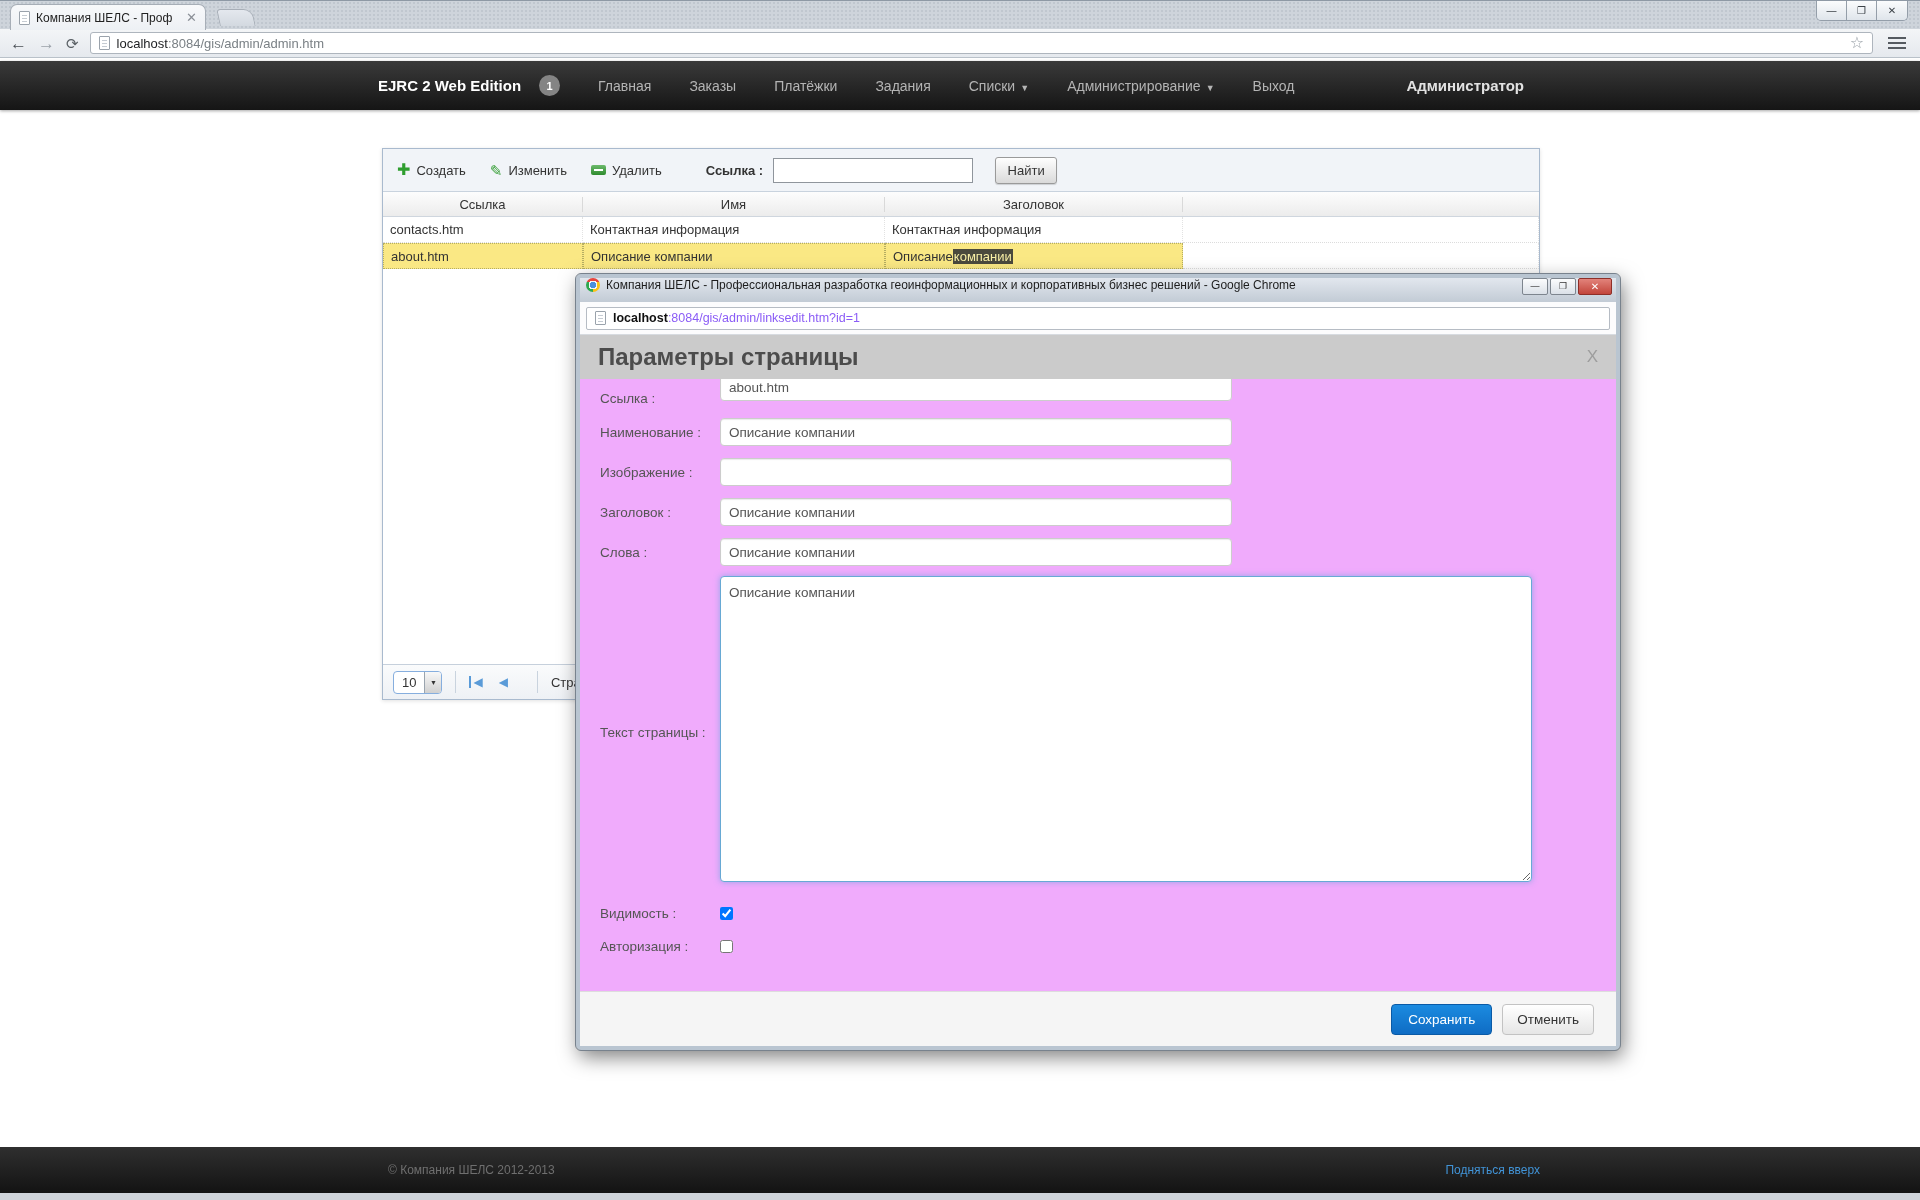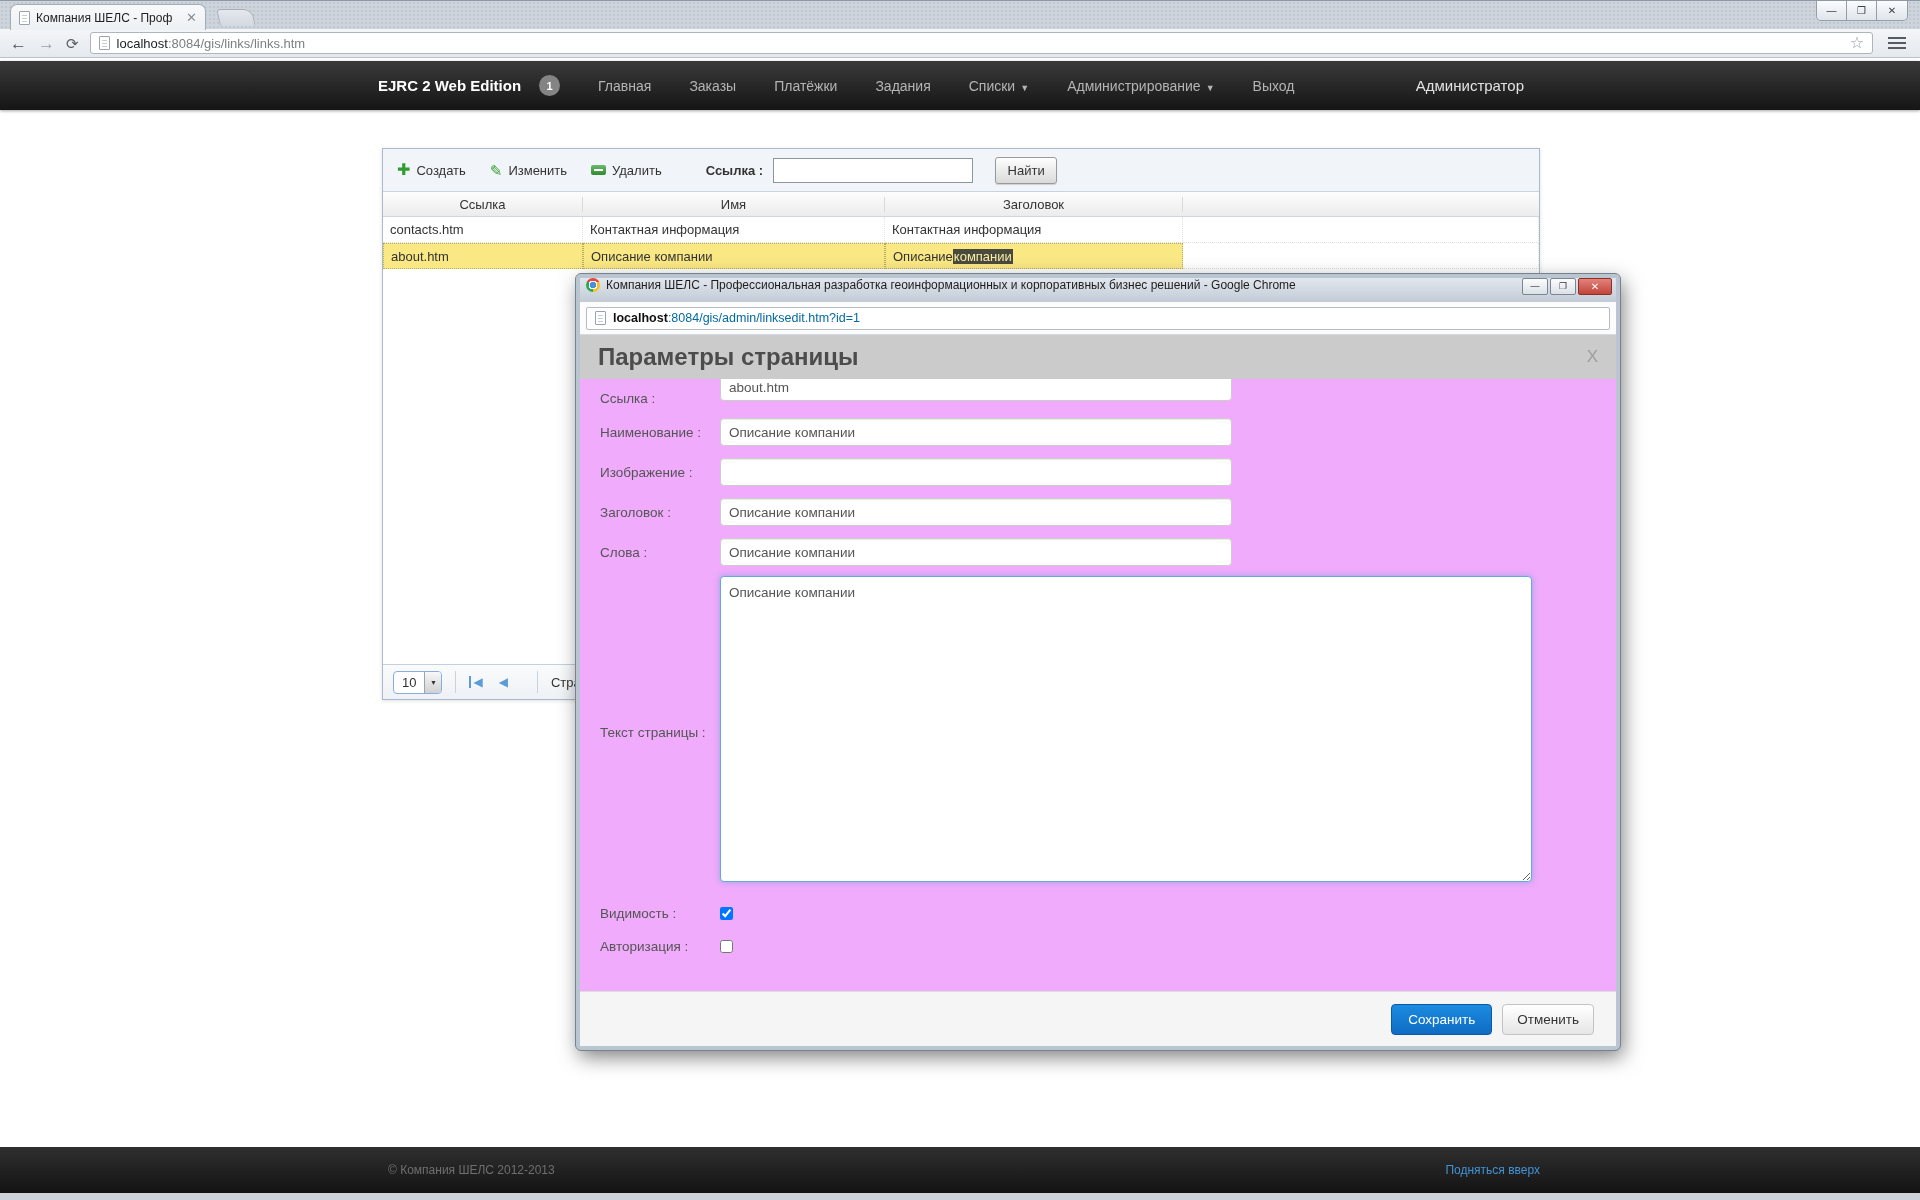--- a/index.html
+++ b/index.html
@@ -45,21 +45,21 @@
 
   
   .navbar { position:absolute; top:61px; left:0; right:0; height:49px;
     background:linear-gradient(#3a3a3a,#151515); display:flex; align-items:center;
     font-size:14px; color:#b4b4b4; box-shadow:0 1px 3px rgba(0,0,0,.35); }
   .brand { margin-left:378px; font-size:15px; font-weight:bold; color:#fff; }
   .nav-badge { margin-left:18px; width:21px; height:21px; border-radius:50%; background:#848484;
     color:#fff; font-size:11px; font-weight:bold; display:flex; align-items:center; justify-content:center; }
   .nav-item { margin-left:38px; cursor:default; white-space:nowrap; }
   .nav-caret { font-size:9px; margin-left:5px; color:#b4b4b4; }
-  .nav-user { margin-left:auto; margin-right:396px; font-size:15px; color:#e2e2e2; }
+  .nav-user { margin-left:auto; margin-right:396px; font-size:15px; color:#e2e2e2;font-weight:bold; }
 
   
   .panel { position:absolute; left:382px; top:148px; width:1158px; height:552px;
     background:#fff; border:1px solid #a9bace; box-shadow:0 1px 4px rgba(0,0,0,.12); }
   .panel-toolbar { height:43px; background:#f1f4f8; border-bottom:1px solid #c9d3de;
     display:flex; align-items:center; padding-left:14px; font-size:13px; color:#333; }
   .tool-link { display:flex; align-items:center; gap:6px; margin-right:24px; background:none; border:none;
     font-size:13px; color:#333; font-family:inherit; }
   .icon-plus { color:#2f9e2f; font-weight:bold; font-size:16px; line-height:1; }
   .icon-pencil { color:#3aa03a; font-size:15px; line-height:1; }
@@ -111,21 +111,21 @@
   .pwin-btn { width:26px; height:17px; border:1px solid #7d858e; background:linear-gradient(#fbfcfd,#dbe1e8);
     display:flex; align-items:center; justify-content:center; font-size:9px; color:#333; border-radius:2px;
     margin-left:2px; line-height:1; }
   .pwin-btn.close { width:34px; background:linear-gradient(#e2837b,#c2453b); border-color:#8e2f28;
     color:#fff; font-weight:bold; font-size:10px; }
   .popup-urlrow { height:33px; background:#fcfcfd; border-bottom:1px solid #d7dbe0;
     display:flex; align-items:center; padding:0 6px; }
   .purlbox { flex:1; height:23px; border:1px solid #b6bcc4; border-radius:2px; background:#fff;
     display:flex; align-items:center; padding:0 8px; gap:7px; font-size:12.5px; }
   .purl-host { color:#111; font-weight:bold; }
-  .purl-rest { color:#0369a1; }
+  .purl-rest { color:#8b5cf6; }
 
   .dialog { position:absolute; left:0; top:57px; right:0; bottom:0; background:#f0abfc; overflow:hidden; }
   .dialog-header { position:relative; z-index:5; height:44px; background:#cbcbcb;
     display:flex; align-items:center; padding:0 18px; }
   .dialog-title { font-size:24px; font-weight:bold; color:#4c4c4c; }
   .dialog-close { margin-left:auto; font-size:17px; color:#9d9d9d; background:none; border:none; font-family:inherit; }
   .dform { position:relative; z-index:1; padding-left:20px; }
   .frow { display:flex; margin-top:12px; }
   .frow label { width:120px; padding-top:7px; font-size:13.5px; color:#555; flex:0 0 auto; }
   .finput { width:512px; height:28px; border:1px solid #ccc; border-radius:4px; padding:0 8px;
@@ -165,21 +165,21 @@
         <span class="win-btn">✕</span>
       </div>
     </div>
     <div class="browser-toolbar">
       <span class="nav-arrow back">←</span>
       <span class="nav-arrow fwd">→</span>
       <span class="reload-glyph">⟳</span>
       <div class="urlbox">
         <span class="page-ico"></span>
         <span>
-          <span class="url-host">localhost</span><span class="url-rest">:8084/gis/links/links.htm</span>
+          <span class="url-host">localhost</span><span class="url-rest">:8084/gis/admin/admin.htm</span>
         </span>
         <span class="star-ico">☆</span>
       </div>
       <div class="menu-btn">
         <span class="menu-bars"></span>
       </div>
     </div>
   </div>
 
   <div class="navbar">

